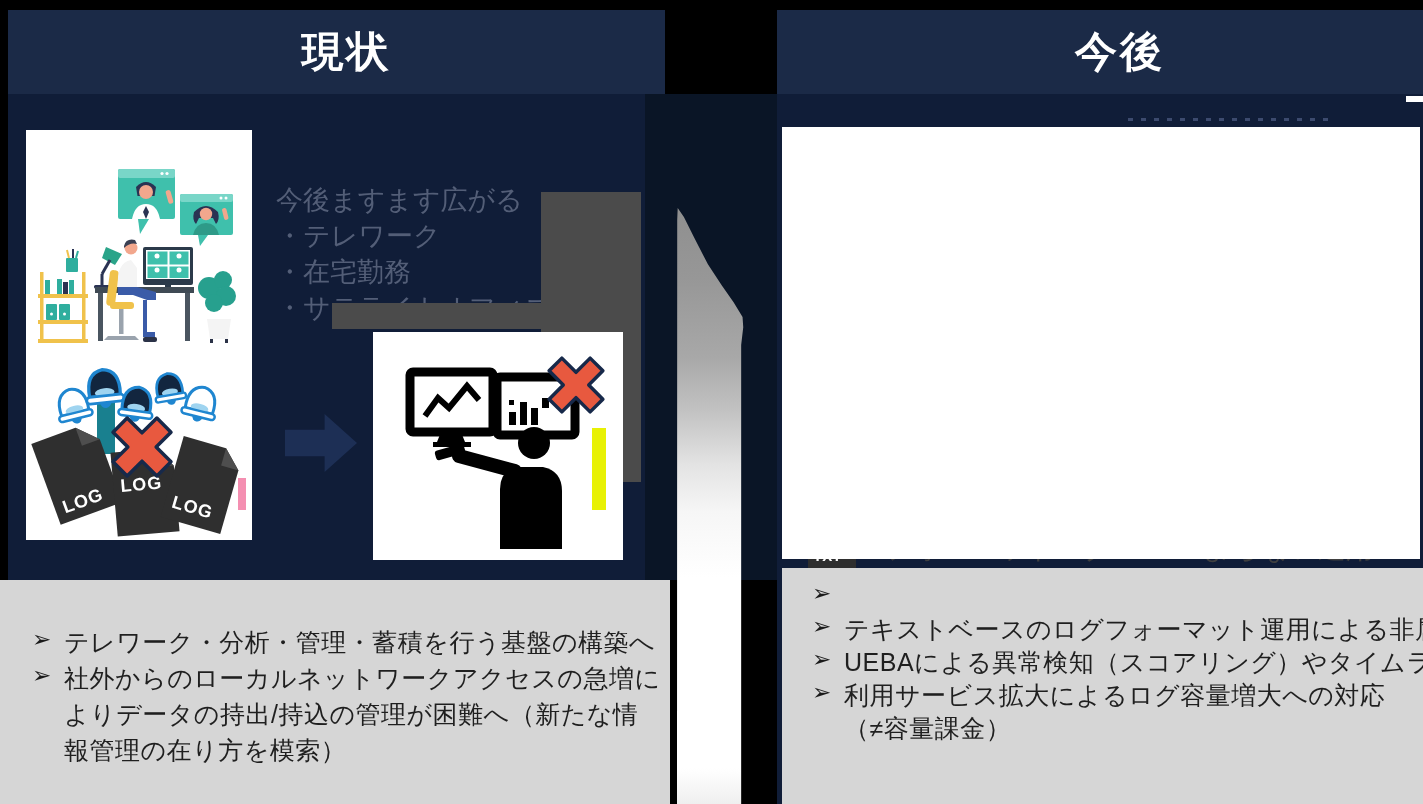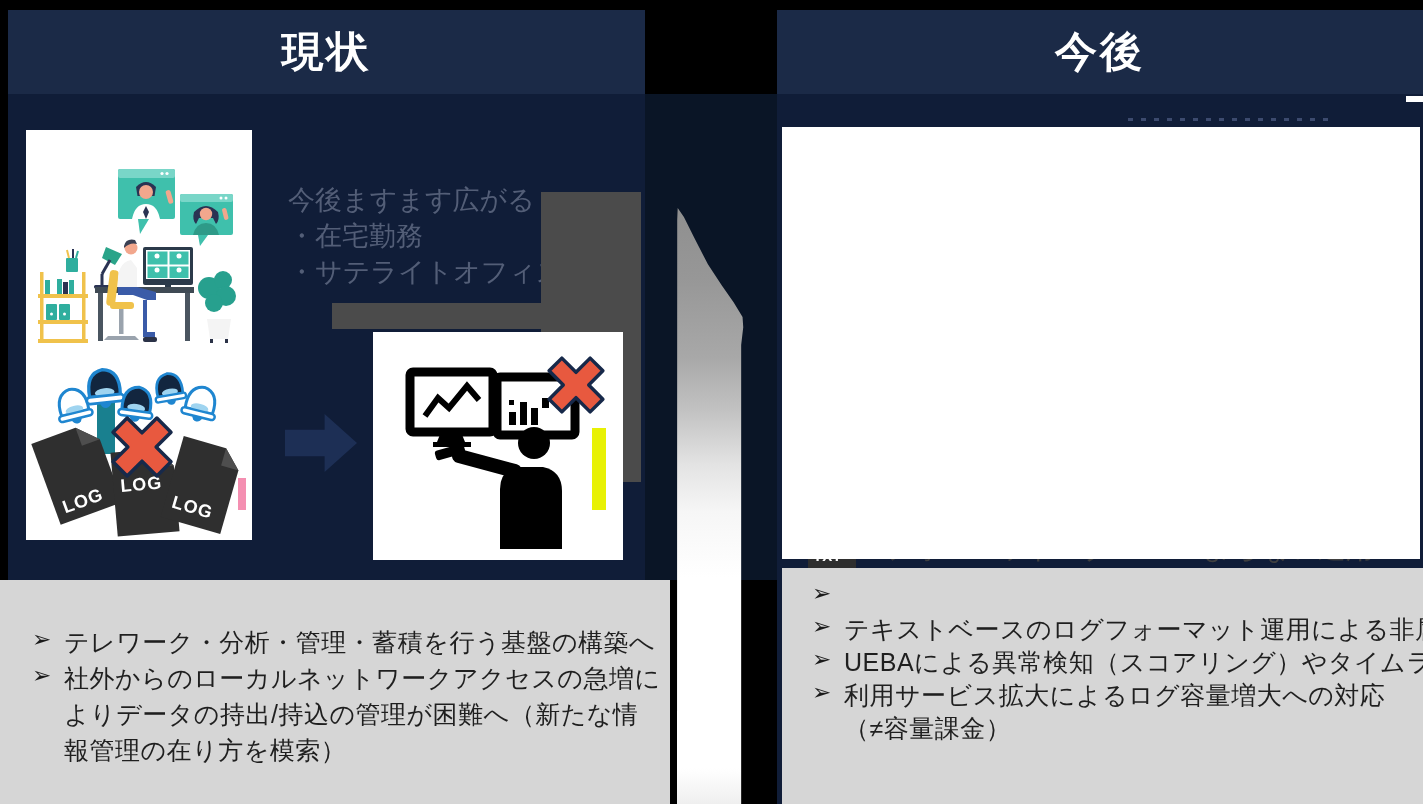--- a/index.html
+++ b/index.html
@@ -1,30 +1,30 @@
 <!DOCTYPE html>
 <html><head>
 <meta charset="utf-8">
 <style>
   html,body{margin:0;padding:0;background:#000;}
   #canvas{
     position:relative;width:1423px;height:804px;background:#000;overflow:hidden;
     font-family:"Liberation Sans","DejaVu Sans",sans-serif;
   }
   
-  .hdr{position:absolute;top:10px;height:84px;background:#1b2a47;display:flex;align-items:center;justify-content:center;}
+  .hdr{position:absolute;top:10px;height:84px;background:#1b2a47;display:flex;align-items:center;justify-content:center;padding-left:20px;}
   .hdr-l{left:8px;width:637px;}
   .hdr-r{left:777px;width:646px;}
   .hdr span{color:#fff;font-size:42px;font-weight:bold;letter-spacing:3px;}
   
   .panel-navy-l{position:absolute;left:8px;top:94px;width:637px;height:486px;background:#101d38;}
   .gap-navy{position:absolute;left:645px;top:94px;width:132px;height:486px;background:#0a1526;}
   .panel-navy-r{position:absolute;left:777px;top:94px;width:646px;height:710px;background:#101d38;}
   
-  .ghost{position:absolute;left:288px;top:182px;width:330px;color:rgba(138,148,172,0.55);font-size:27px;line-height:36px;}
+  .ghost{position:absolute;left:276px;top:182px;width:330px;color:rgba(138,148,172,0.55);font-size:27px;line-height:36px;}
   
   .gray-a{position:absolute;left:541px;top:192px;width:100px;height:290px;background:#4b4b4b;}
   .gray-b{position:absolute;left:332px;top:303px;width:210px;height:26px;background:#4b4b4b;}
   .ybar{position:absolute;left:592px;top:428px;width:14px;height:82px;background:#e8f104;z-index:6;}
   .pinkbar{position:absolute;left:238px;top:478px;width:8px;height:32px;background:#f48fb1;z-index:6;}
   .dots-artifact{position:absolute;left:1128px;top:118px;width:200px;height:3px;
     background:repeating-linear-gradient(90deg,#3c4a6e 0 5px,transparent 5px 13px);}
   .notch{position:absolute;left:1406px;top:96px;width:17px;height:6px;background:#fff;}
   
   .card1{position:absolute;left:26px;top:130px;width:226px;height:410px;background:#fff;z-index:3;}
@@ -72,20 +72,21 @@
   <div class="hdr hdr-r">
     <span>今後</span>
   </div>
 
   <div class="panel-navy-l"></div>
   <div class="gap-navy"></div>
   <div class="panel-navy-r"></div>
 
   <div class="ghost">
     <div>今後ますます広がる</div>
+    <div>・テレワーク</div>
     <div>・在宅勤務</div>
     <div>・サテライトオフィス</div>
   </div>
 
   <div class="gray-a"></div>
   <div class="gray-b"></div>
 
   <div class="card1">
     <svg style="position:absolute;left:0;top:12px" width="226" height="212" viewBox="0 0 226 212">
 

